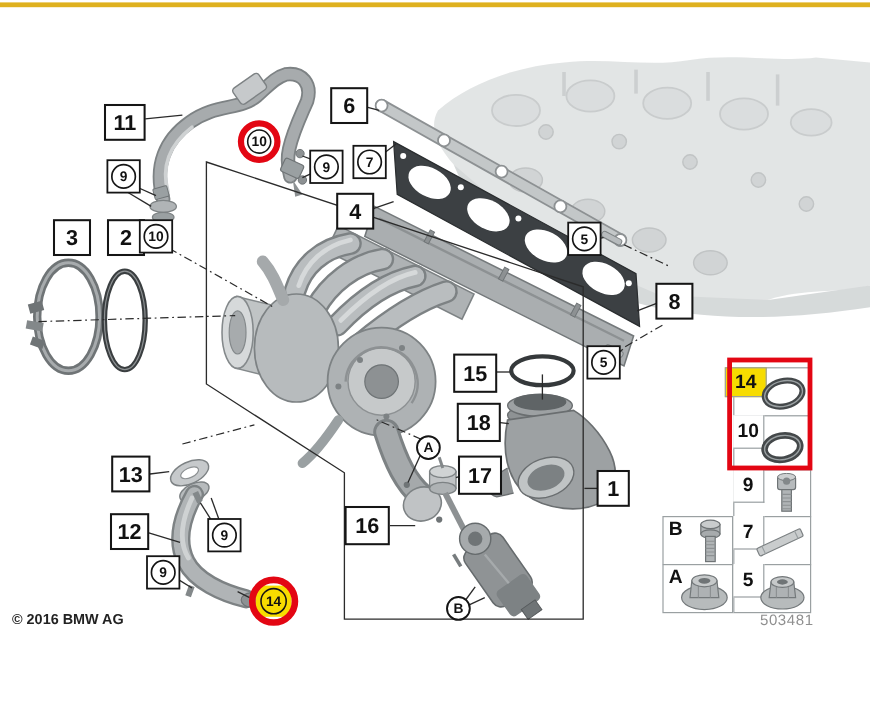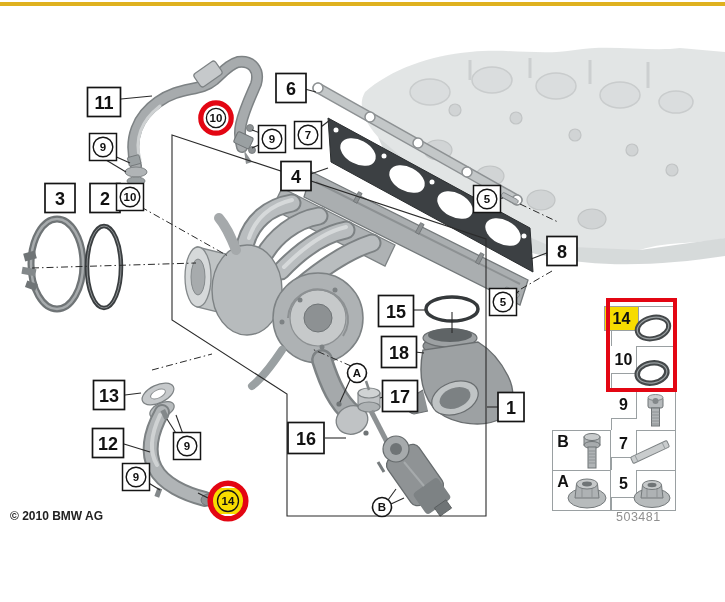--- a/index.html
+++ b/index.html
@@ -31,21 +31,21 @@
   .legend-cell{position:absolute;border:1px solid var(--line);background:#fff;box-sizing:border-box;}
   .legend-tag{position:absolute;left:-1px;top:-1px;width:25px;height:27px;border-right:1px solid var(--line);
     border-bottom:1px solid var(--line);display:flex;align-items:center;justify-content:center;
     font-weight:bold;font-size:16px;color:#111;background:#fff;}
   .legend-tag.plain{border:none;background:transparent;width:22px;height:24px;}
   .legend-tag.hl{left:-8px;width:33px;height:23px;background:var(--yellow);border:1px solid var(--line);}
   .legend-icon{position:absolute;}
   .red-box{position:absolute;left:606px;top:298px;width:71px;height:94px;border:4px solid var(--red);
     box-sizing:border-box;background:transparent;}
   .code{position:absolute;left:616px;top:510px;width:62px;font-size:12.5px;color:#8f8f8f;
-    letter-spacing:.5px;text-align:left;}
+    letter-spacing:.5px;text-align:right;}
   .copyright{position:absolute;left:10px;top:509px;font-size:12px;font-weight:bold;color:#222;}
 </style>
 </head>
 <body>
 
 <div class="stage">
   <div class="top-bar"></div>
 
   <svg class="diagram" width="725" height="602" viewBox="0 0 725 602">
 
@@ -468,14 +468,14 @@
         <path d="M21,11 V25 M31,11 V25" stroke="#8d9193" stroke-width="1"></path>
         <ellipse cx="26" cy="11" rx="10.5" ry="5" fill="#c6c9ca" stroke="#74797b"></ellipse>
         <ellipse cx="26" cy="11" rx="5" ry="2.4" fill="#6f7476"></ellipse>
       </svg>
     </div>
 
     <div class="red-box"></div>
   </div>
 
   <div class="code">503481</div>
-  <div class="copyright">© 2010 BMW AG</div>
+  <div class="copyright">© 2016 BMW AG</div>
 </div>
 
 </body></html>

